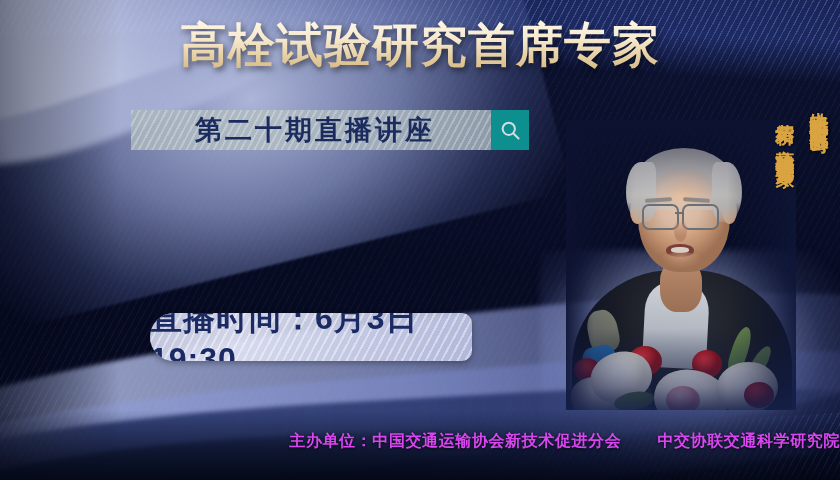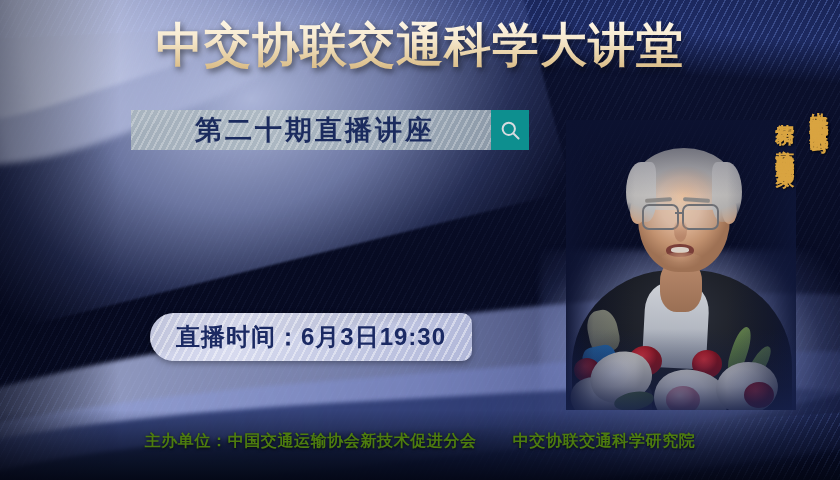--- a/index.html
+++ b/index.html
@@ -291,42 +291,42 @@
   }
   .date-pill::after{
     content:"";position:absolute;inset:0;
     background-image:repeating-linear-gradient(-62deg,
       rgba(255,255,255,0.0) 0px, rgba(255,255,255,0.0) 5px,
       rgba(255,255,255,0.42) 5px, rgba(255,255,255,0.42) 7px);
     pointer-events:none;
   }
   .date-text{
     position:relative;z-index:2;
-    font-size:24px;font-weight:bold;color:#1b2a63;letter-spacing:1px;
+    font-size:32px;font-weight:bold;color:#1b2a63;letter-spacing:1px;
   }
 
   
   .vcol{
     position:absolute;
     writing-mode:vertical-rl;
     text-orientation:upright;
     font-weight:bold;
     color:#d9a441;
     letter-spacing:2px;
     text-shadow:1px 1px 2px rgba(0,0,0,0.5);
     white-space:nowrap;
   }
   .vcol-org{right:8px;top:96px;font-size:19px;}
   .vcol-person{right:42px;top:108px;font-size:19px;}
 
   
   .footer{
     position:absolute;left:0;right:0;bottom:28px;
-    text-align:center;
-    font-size:16px;font-weight:bold;color:#4d7c0f;
+    text-align:right;
+    font-size:16px;font-weight:bold;color:#d946ef;
     letter-spacing:0.6px;
     text-shadow:0 1px 3px rgba(0,0,0,0.75);
   }
   .footer .gap{display:inline-block;width:26px;}
 </style>
 </head>
 <body>
 
 <div id="poster">
 
@@ -380,21 +380,21 @@
       <div class="fl fl-leaf3"></div>
     </div>
     <div class="p-fade"></div>
   </div>
 
   <div class="vignette-l"></div>
   <div class="vignette-b"></div>
 
   <div class="content">
 
-    <div class="main-title">中交协联交通科学大讲堂</div>
+    <div class="main-title">高栓试验研究首席专家</div>
 
     <div class="sub-bar">
       <span class="sub-bar-text">第二十期直播讲座</span>
     </div>
 
     <div class="search-box">
       <span>
         <svg width="23" height="23" viewBox="0 0 24 24" fill="none" stroke="#d6dbdf" stroke-width="2.1" stroke-linecap="round">
           <circle cx="10.2" cy="10.2" r="6.4"></circle>
           <line x1="15.1" y1="15.1" x2="20.4" y2="20.4"></line>

